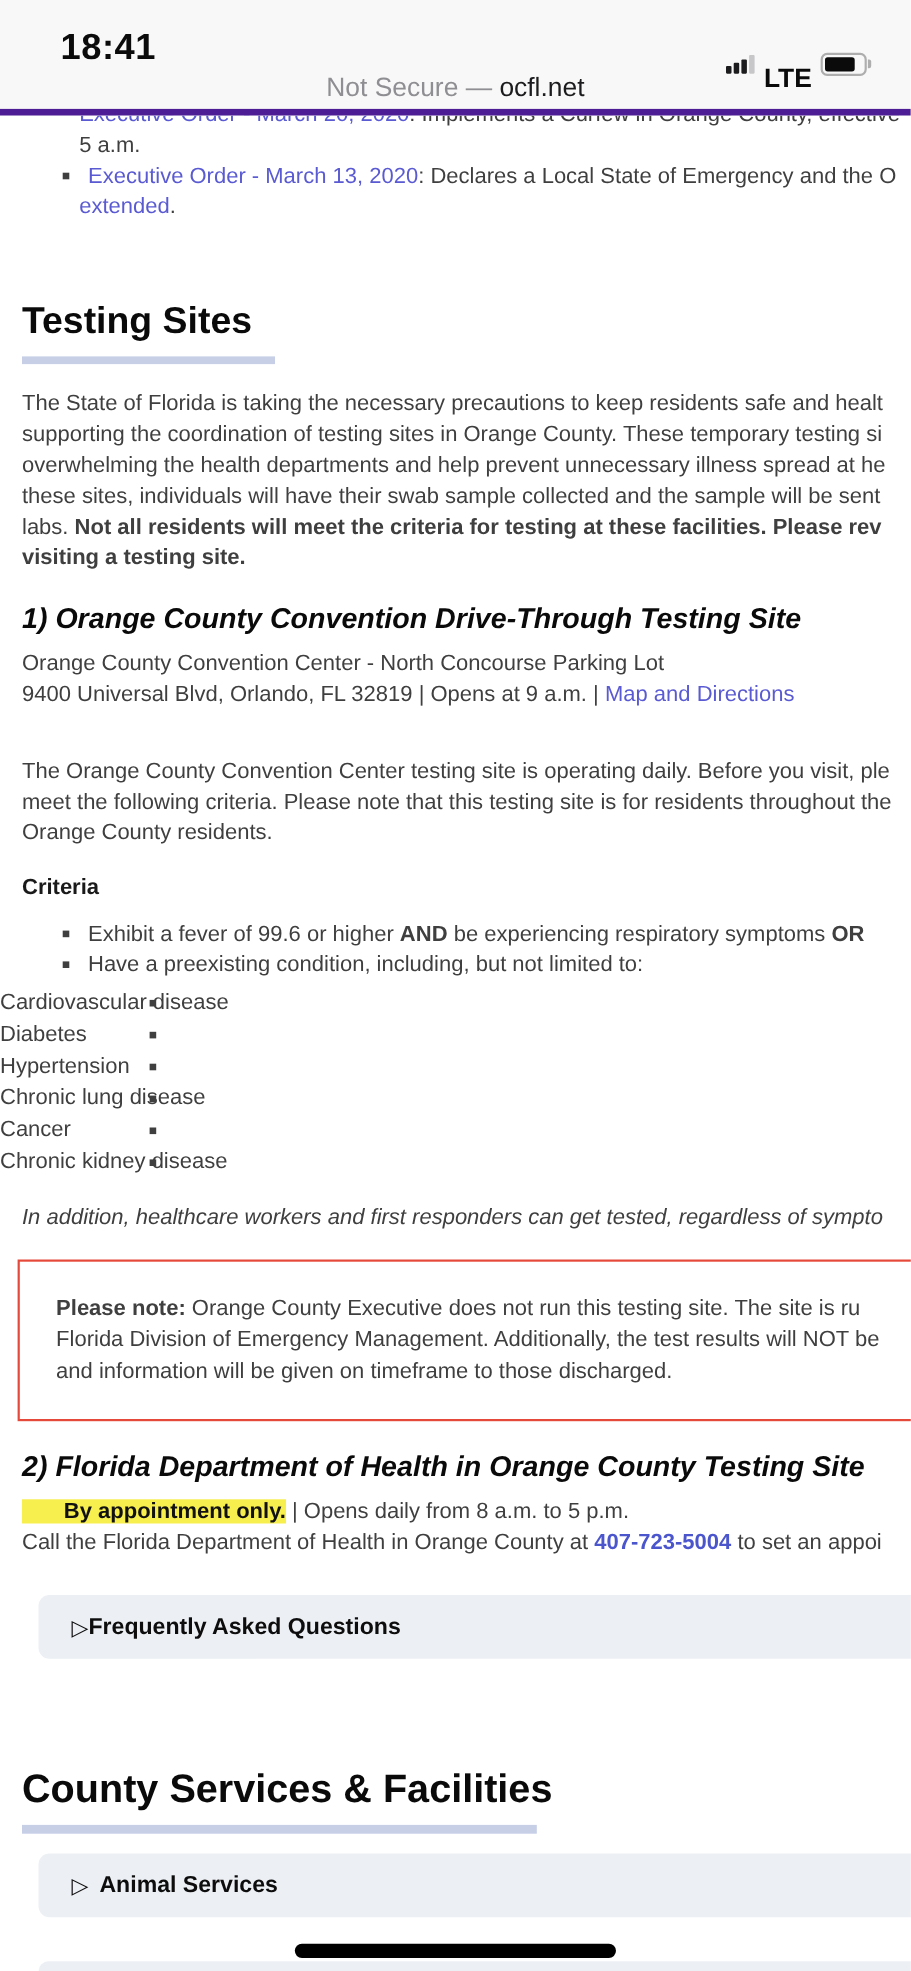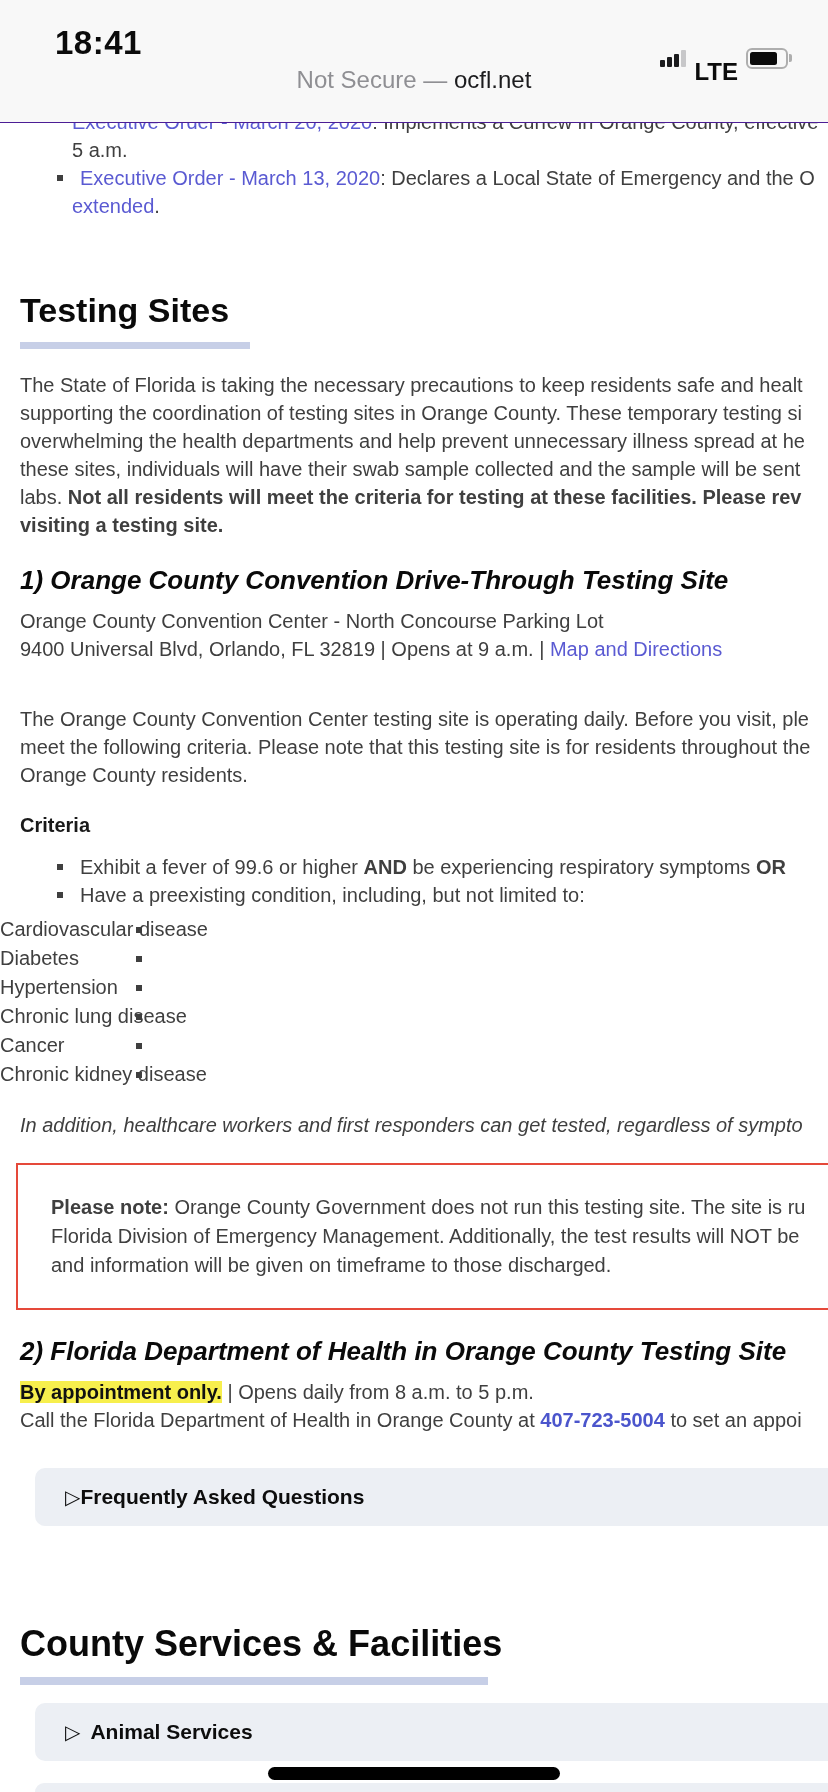--- a/index.html
+++ b/index.html
@@ -6,22 +6,22 @@
   html, body {
     width: 828px; height: 1792px; overflow: hidden;
     background: #ffffff;
     font-family: "Liberation Sans", "DejaVu Sans", sans-serif;
     color: #3f3f3f;
   }
   .page { position: relative; width: 828px; height: 1792px; overflow: hidden; }
 
   
   .statusbar {
-    position: relative; width: 828px; height: 123px;
-    background: #f8f8f8; border-bottom: 1px solid #4c1d95; padding-left: 16px;
+    position: relative; width: 828px; height: 105px;
+    background: #f8f8f8; border-bottom: 6px solid #4c1d95; padding-left: 16px;
   }
   .time { position: absolute; left: 55px; top: 24px; font-size: 33px; font-weight: 700; color: #0b0b0b; letter-spacing: 0.5px; }
   .status-right { position: absolute; right: 36px; top: 30px; display: flex; align-items: center; gap: 8px; }
   .signal { display: flex; align-items: flex-end; gap: 2px; height: 17px; }
   .signal span { width: 5px; background: #1c1c1e; border-radius: 1px; display: block; }
   .signal .b1 { height: 7px; } .signal .b2 { height: 10px; } .signal .b3 { height: 13px; }
   .signal .b4 { height: 17px; background: #c7c7c9; }
   .lte { font-size: 24px; font-weight: 600; color: #0b0b0b; margin-top: 28px; }
   .battery { display: flex; align-items: center; }
   .batt-body { width: 42px; height: 21px; border: 2px solid #aeaeae; border-radius: 6px; padding: 2px; }
@@ -59,21 +59,21 @@
   .bold-head { margin: 22px 16px 0 20px; font-weight: 700; color: #1a1a1a; }
 
   .italic-note { margin: 22px 0 0 20px; font-style: italic; }
 
   .note-box {
     margin: 24px 0 0 16px; width: 1080px;
     border: 2px solid #e5493a; padding: 28px 0 28px 33px;
   }
   .note-box .ln { line-height: 29px; }
 
-  .hl { background: #f7ef4d; font-weight: 700; color: #111; }
+  .hl { background: #f7ef4d; font-weight: 700; color: #111; padding-left: 38px; }
   .phone { color: #4b55cc; font-weight: 700; }
 
   .accordion {
     margin: 34px 0 0 35px; width: 1060px; height: 58px;
     background: #eceff4; border-radius: 10px;
     display: flex; align-items: center; padding-left: 30px;
     font-size: 21px; font-weight: 700; color: #0d0d0d; white-space: nowrap;
   }
   .accordion .tri { font-size: 20px; font-weight: 400; color: #0d0d0d; }
   .accordion-animal { margin-top: 18px; }
@@ -172,21 +172,21 @@
       <div class="ln li2">Hypertension</div>
       <div class="ln li2">Chronic lung disease</div>
       <div class="ln li2">Cancer</div>
       <div class="ln li2">Chronic kidney disease</div>
     </div>
   </div>
 
   <div class="ln italic-note">In addition, healthcare workers and first responders can get tested, regardless of sympto</div>
 
   <div class="note-box">
-    <div class="ln"><b>Please note:</b><span> Orange County Government does not run this testing site. The site is ru</span></div>
+    <div class="ln"><b>Please note:</b><span> Orange County Executive does not run this testing site. The site is ru</span></div>
     <div class="ln">Florida Division of Emergency Management. Additionally, the test results will NOT be</div>
     <div class="ln">and information will be given on timeframe to those discharged.</div>
   </div>
 
   <div class="h2">2) Florida Department of Health in Orange County Testing Site</div>
 
   <div class="ln indent" style="margin-top:12px;">
     <span class="hl">By appointment only.</span><span> | Opens daily from 8 a.m. to 5 p.m.</span>
   </div>
   <div class="ln indent">

